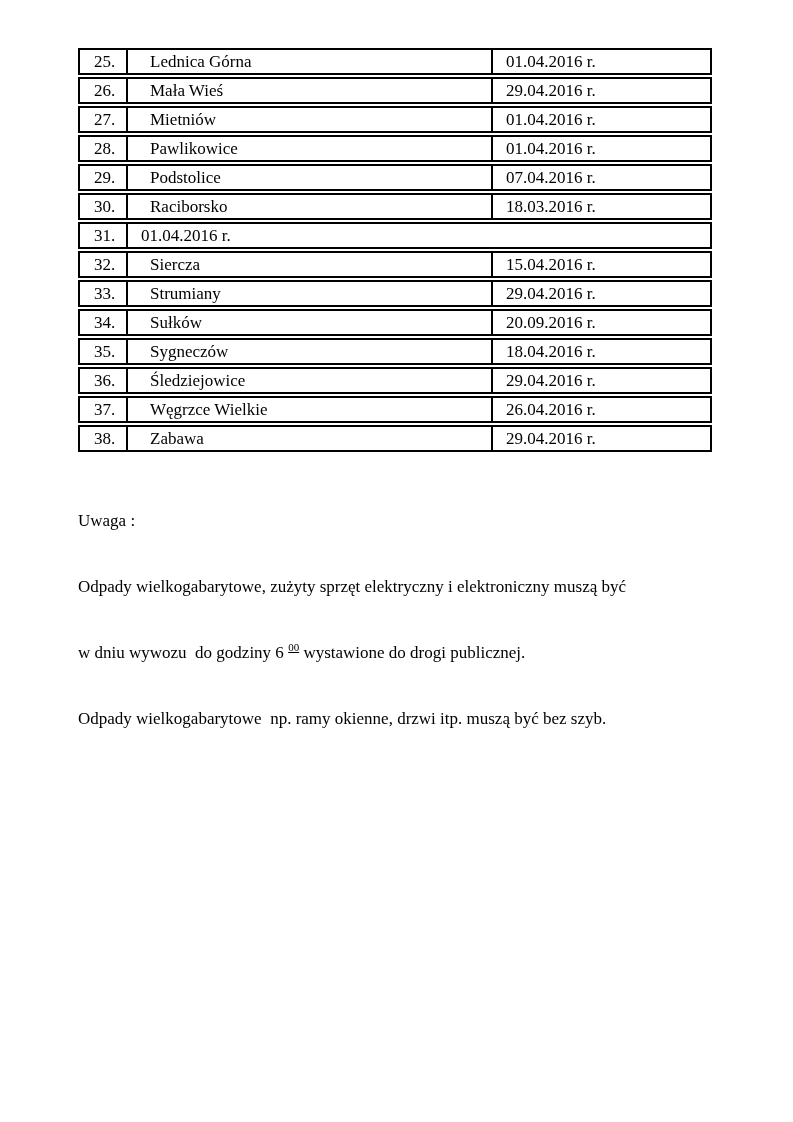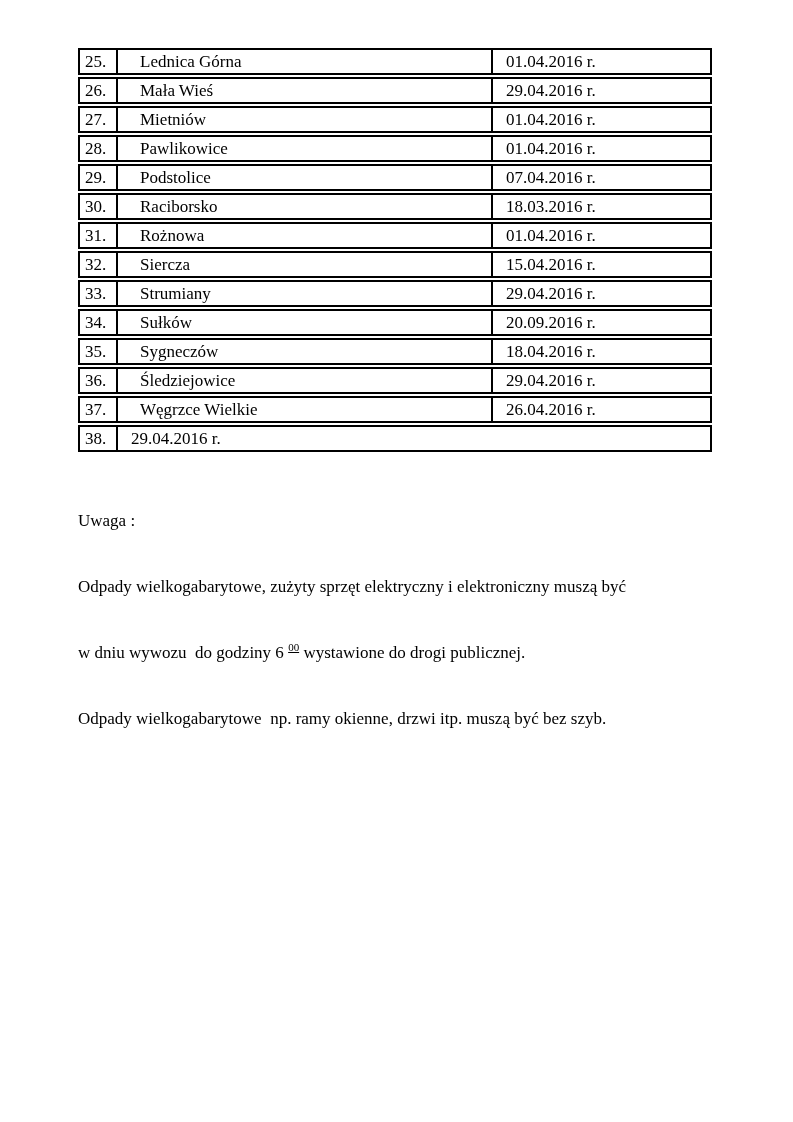--- a/index.html
+++ b/index.html
@@ -27,21 +27,21 @@
     margin-bottom: 2px;
     background: #ffffff;
   }
   .t-cell {
     box-sizing: border-box;
     font-size: 17px;
     line-height: 23px;
     white-space: nowrap;
     overflow: hidden;
   }
-  .c-num  { width: 36px; padding-left: 5px; }
+  .c-num  { width: 46px; padding-left: 14px; }
   .c-name { flex: 1; border-left: 2px solid #000000; padding-left: 22px; }
   .c-date { width: 219px; border-left: 2px solid #000000; padding-left: 13px; }
   .notes {
     position: absolute;
     left: 78px;
     top: 466px;
     width: 640px;
     font-size: 17px;
     line-height: 22px;
     white-space: pre-wrap;
@@ -84,21 +84,20 @@
       <div class="t-cell c-name">Podstolice</div>
       <div class="t-cell c-date">07.04.2016 r.</div>
     </div>
     <div class="t-row">
       <div class="t-cell c-num">30.</div>
       <div class="t-cell c-name">Raciborsko</div>
       <div class="t-cell c-date">18.03.2016 r.</div>
     </div>
     <div class="t-row">
       <div class="t-cell c-num">31.</div>
-      <div class="t-cell c-name">Rożnowa</div>
       <div class="t-cell c-date">01.04.2016 r.</div>
     </div>
     <div class="t-row">
       <div class="t-cell c-num">32.</div>
       <div class="t-cell c-name">Siercza</div>
       <div class="t-cell c-date">15.04.2016 r.</div>
     </div>
     <div class="t-row">
       <div class="t-cell c-num">33.</div>
       <div class="t-cell c-name">Strumiany</div>
@@ -119,20 +118,21 @@
       <div class="t-cell c-name">Śledziejowice</div>
       <div class="t-cell c-date">29.04.2016 r.</div>
     </div>
     <div class="t-row">
       <div class="t-cell c-num">37.</div>
       <div class="t-cell c-name">Węgrzce Wielkie</div>
       <div class="t-cell c-date">26.04.2016 r.</div>
     </div>
     <div class="t-row">
       <div class="t-cell c-num">38.</div>
+      <div class="t-cell c-name">Zabawa</div>
       <div class="t-cell c-date">29.04.2016 r.</div>
     </div>
   </div>
 
   <div class="notes">
     <div>Uwaga :</div>
     <div>Odpady wielkogabarytowe, zużyty sprzęt elektryczny i elektroniczny muszą być</div>
     <div><span>w dniu wywozu  do godziny 6 </span><span class="sup">00</span><span> wystawione do drogi publicznej.</span></div>
     <div>Odpady wielkogabarytowe  np. ramy okienne, drzwi itp. muszą być bez szyb.</div>
   </div>

